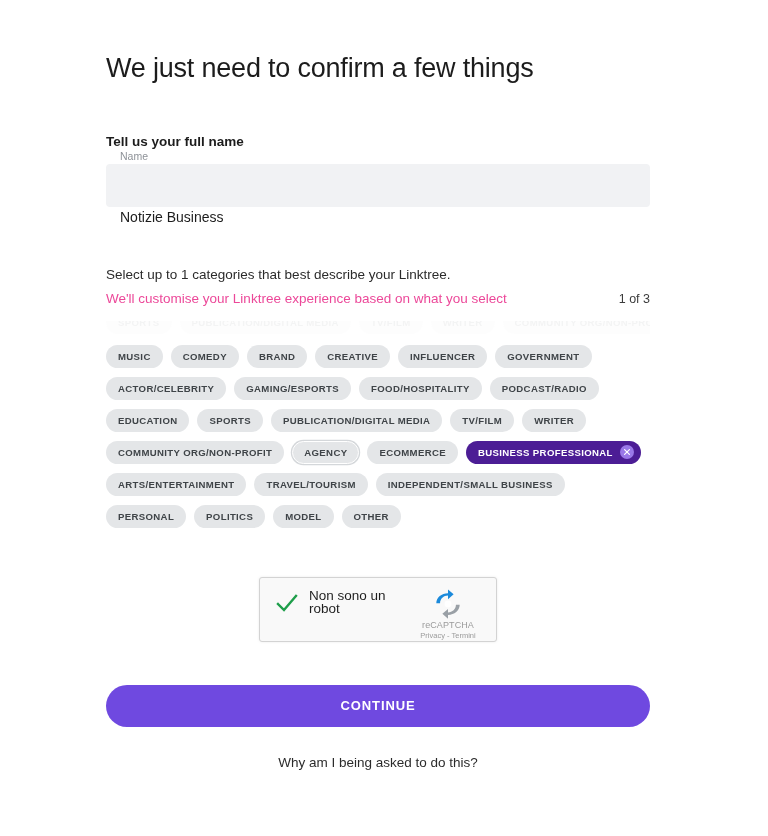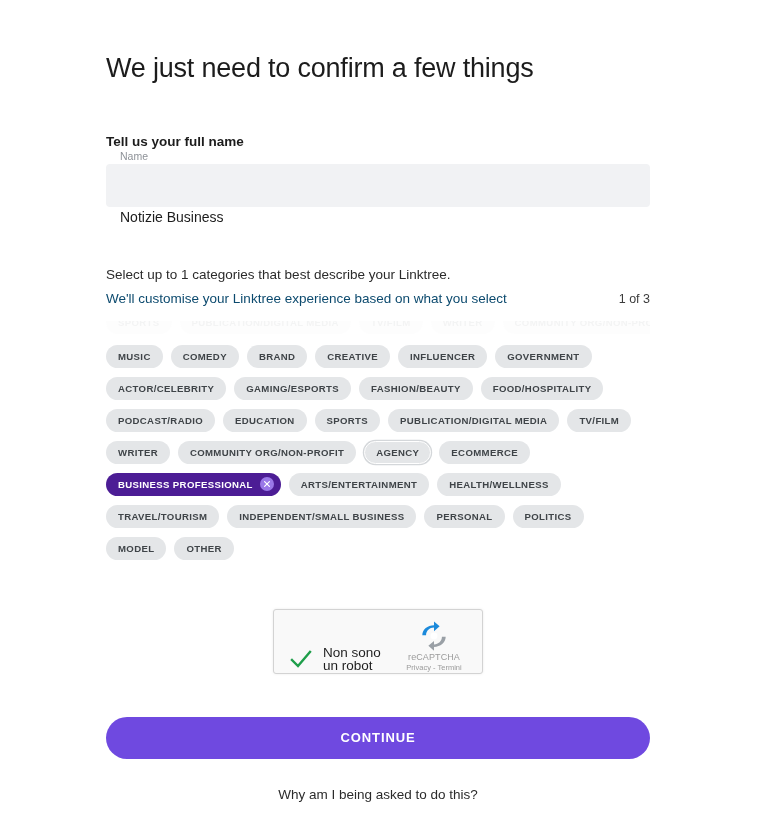--- a/index.html
+++ b/index.html
@@ -81,21 +81,21 @@
   }
   .about-row-2 {
     margin-top: 4px;
     display: flex;
     align-items: baseline;
     justify-content: space-between;
     width: 544px;
   }
   .about-desc-2 {
     font-size: 13.5px;
-    color: #0c4a6e;
+    color: #ec4899;
     line-height: 20px;
   }
   .counter {
     font-size: 12.5px;
     color: #3c3c3c;
     white-space: nowrap;
   }
 
   
   .chips-fade {
@@ -161,28 +161,28 @@
   .chip-remove svg { display: block; }
 
   
   .recaptcha-wrap {
     margin-top: 49px;
     width: 544px;
     display: flex;
     justify-content: center;
   }
   .recaptcha {
-    width: 210px;
+    width: 238px;
     height: 65px;
     background: #f9f9f9;
     border: 1px solid #d3d3d3;
     border-radius: 3px;
     box-shadow: 0 0 3px rgba(0,0,0,0.08);
     display: flex;
-    align-items: flex-end;
+    align-items: flex-start;
     padding: 11px 12px 0 13px;
   }
   .recaptcha-check {
     width: 28px; height: 28px;
     flex: 0 0 auto;
     display: flex;
     align-items: center;
     justify-content: center;
     cursor: pointer;
   }
@@ -310,23 +310,20 @@
           <div class="chip">
             <span>GOVERNMENT</span>
           </div>
           <div class="chip">
             <span>ACTOR/CELEBRITY</span>
           </div>
           <div class="chip">
             <span>GAMING/ESPORTS</span>
           </div>
           <div class="chip">
-            <span>FASHION/BEAUTY</span>
-          </div>
-          <div class="chip">
             <span>FOOD/HOSPITALITY</span>
           </div>
           <div class="chip">
             <span>PODCAST/RADIO</span>
           </div>
           <div class="chip">
             <span>EDUCATION</span>
           </div>
           <div class="chip">
             <span>SPORTS</span>
@@ -352,23 +349,20 @@
           <div class="chip selected">
             <span>BUSINESS PROFESSIONAL</span>
             <span class="chip-remove">
               <svg width="8" height="8" viewBox="0 0 8 8">
                 <path d="M1.6 1.6 L6.4 6.4 M6.4 1.6 L1.6 6.4" stroke="#ffffff" stroke-width="1.2" stroke-linecap="round"></path>
               </svg>
             </span>
           </div>
           <div class="chip">
             <span>ARTS/ENTERTAINMENT</span>
-          </div>
-          <div class="chip">
-            <span>HEALTH/WELLNESS</span>
           </div>
           <div class="chip">
             <span>TRAVEL/TOURISM</span>
           </div>
           <div class="chip">
             <span>INDEPENDENT/SMALL BUSINESS</span>
           </div>
           <div class="chip">
             <span>PERSONAL</span>
           </div>

